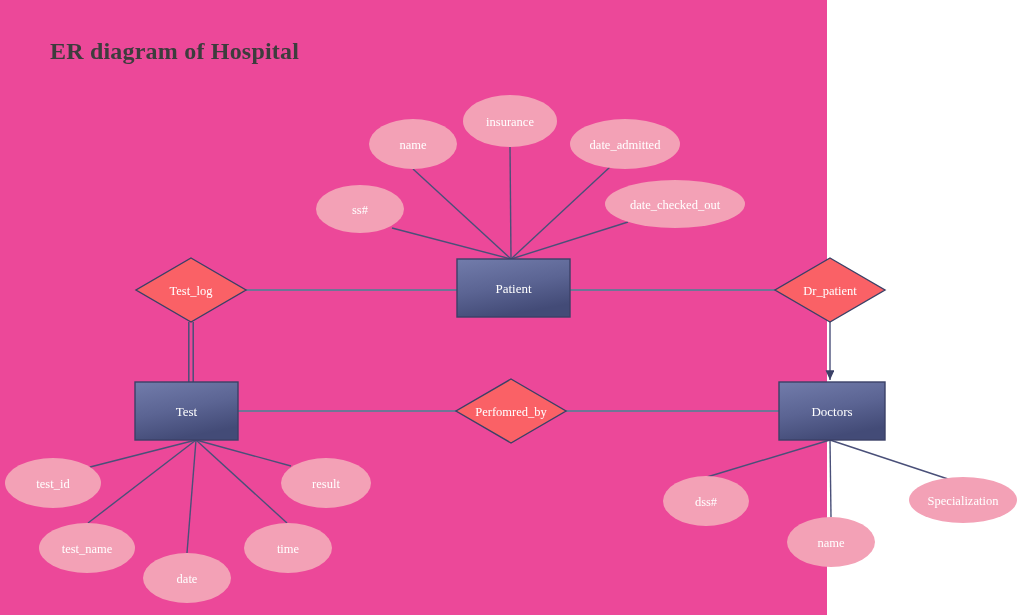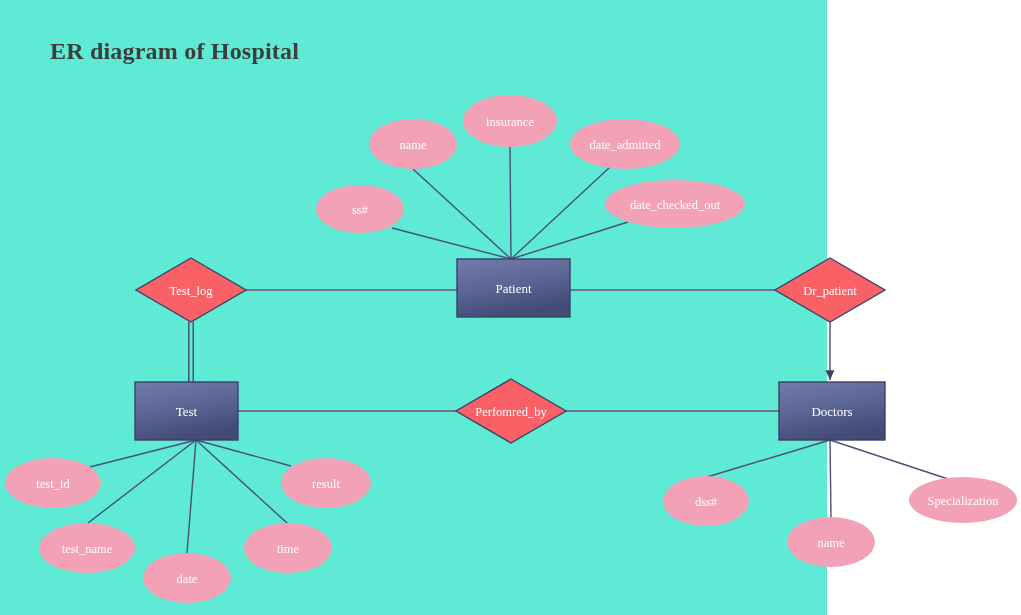--- a/index.html
+++ b/index.html
@@ -11,21 +11,21 @@
   body {
     width: 1021px;
     height: 615px;
     font-family: "Liberation Serif", "DejaVu Serif", serif;
     overflow: hidden;
   }
   #canvas {
     position: relative;
     width: 827px;
     height: 615px;
-    background: #5eead4;
+    background: #ec4899;
   }
   #diagram-title {
     position: absolute;
     left: 50px;
     top: 38px;
     font-family: "Liberation Serif", "DejaVu Serif", serif;
     font-size: 24px;
     font-weight: bold;
     color: #3d3d3d;
     letter-spacing: 0.2px;

